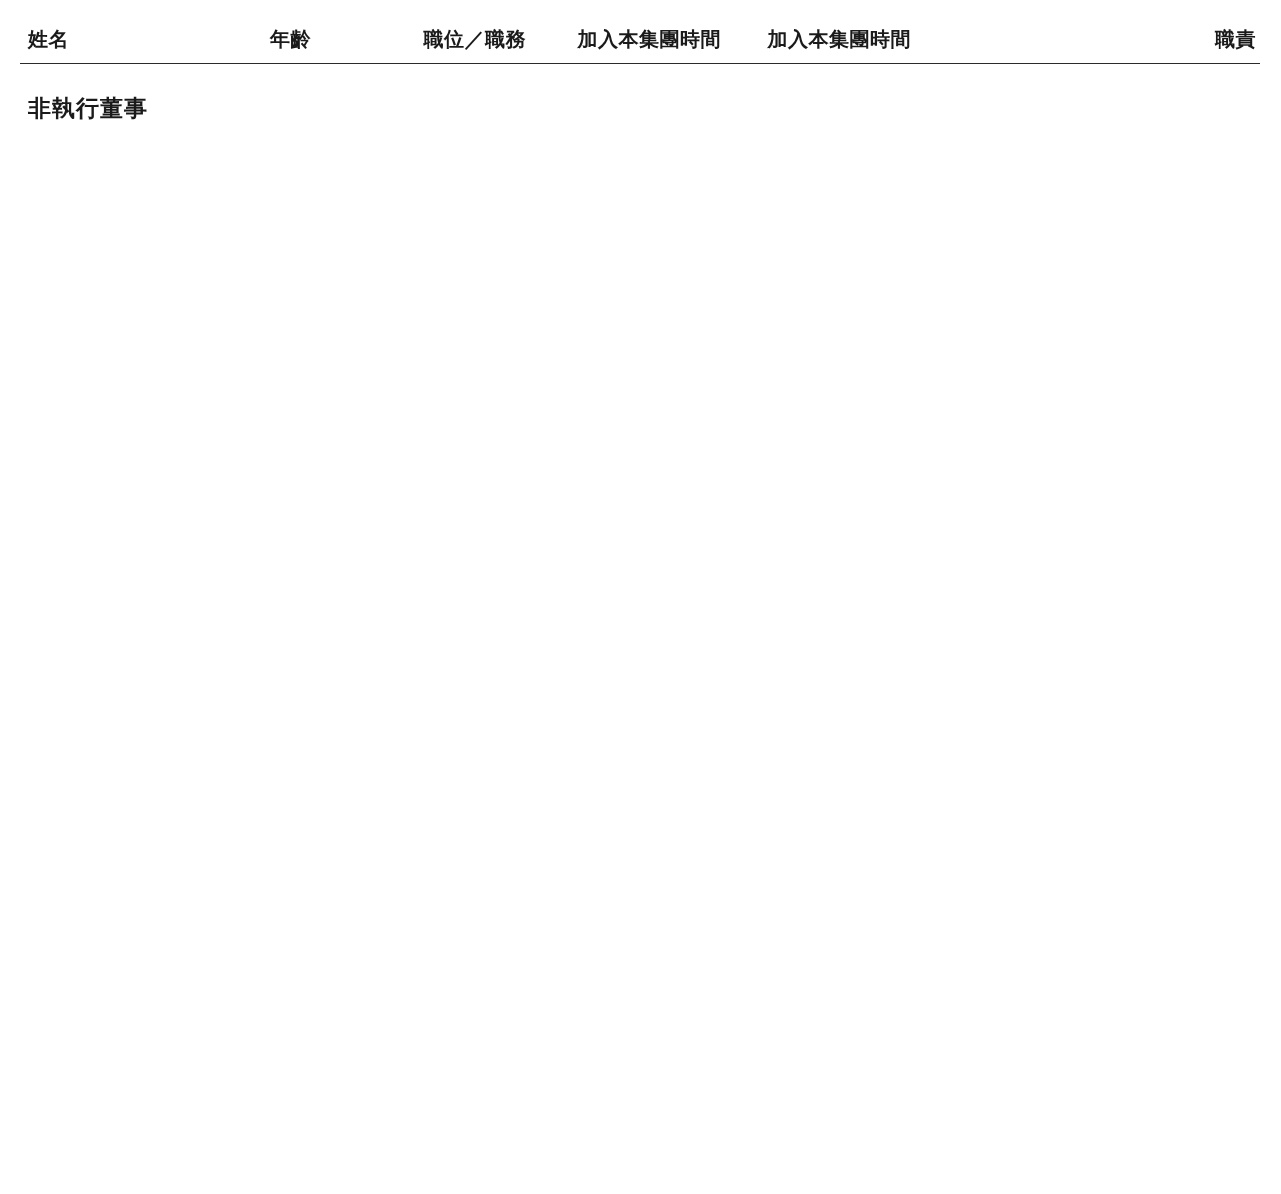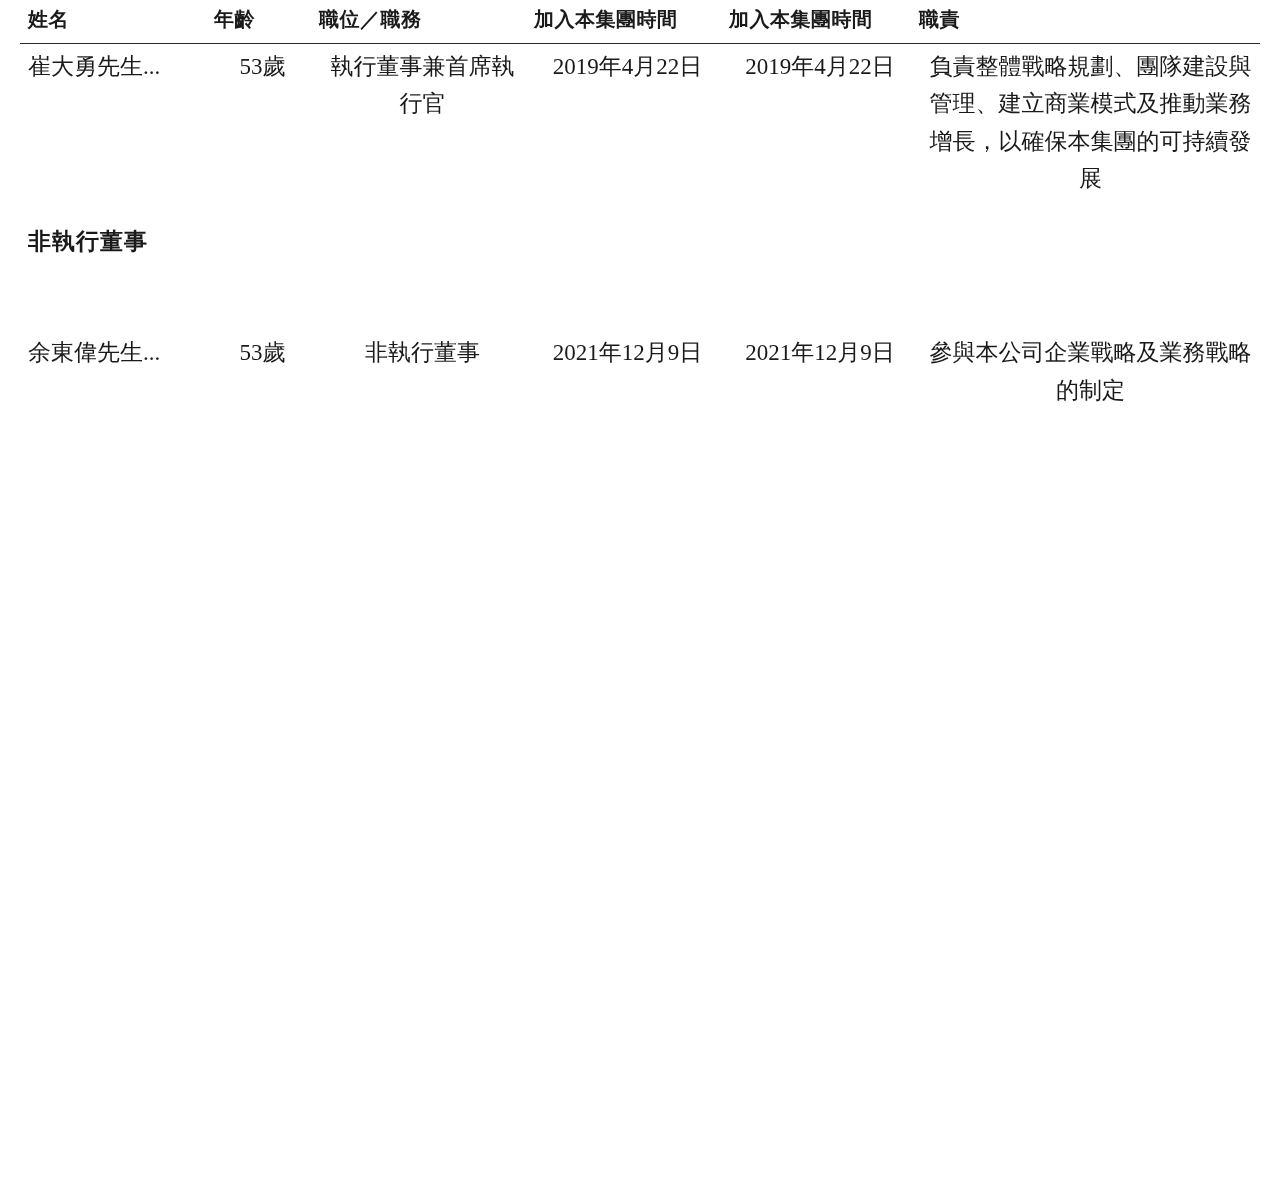--- a/index.html
+++ b/index.html
@@ -18,35 +18,35 @@
     position: relative;
     width: 1281px;
     height: 1194px;
     padding: 0;
     box-sizing: border-box;
   }
   table.dir-table {
     border-collapse: collapse;
     width: 1240px;
     margin-left: 20px;
-    margin-top: 0;
+    margin-top: 20px;
     table-layout: fixed;
   }
   table.dir-table col.c-name  { width: 190px; }
   table.dir-table col.c-age   { width: 105px; }
   table.dir-table col.c-pos   { width: 215px; }
   table.dir-table col.c-join  { width: 195px; }
   table.dir-table col.c-appt  { width: 190px; }
   table.dir-table col.c-resp  { width: 345px; }
 
   thead th {
     font-family: "Liberation Sans", "DejaVu Sans", sans-serif;
     font-size: 20px;
     font-weight: bold;
-    text-align: left;
+    text-align: right;
     padding: 6px 4px 10px 4px;
     vertical-align: bottom;
     border-bottom: 1.5px solid #2b2b2b;
     letter-spacing: 0.5px;
   }
   thead th.th-name {
     text-align: left;
     padding-left: 8px;
   }
 
@@ -105,49 +105,33 @@
         <th class="th-name">姓名</th>
         <th>年齡</th>
         <th>職位／職務</th>
         <th>加入本集團時間</th>
         <th>加入本集團時間</th>
         <th>職責</th>
       </tr>
     </thead>
     <tbody>
 
-      <tr class="entry-row">
-        <td class="cell-name">崔大勇先生...</td>
-        <td>53歲</td>
-        <td>執行董事兼首席執行官</td>
-        <td>2019年4月22日</td>
-        <td>2019年4月22日</td>
-        <td class="cell-resp">負責整體戰略規劃、團隊建設與管理、建立商業模式及推動業務增長，以確保本集團的可持續發展</td>
-      </tr>
 
       <tr class="group-row">
         <td colspan="6">非執行董事</td>
       </tr>
 
       <tr class="gap-row">
           <td colspan="6"></td>
         </tr>
 
       <tr class="gap-row">
           <td colspan="6"></td>
         </tr>
 
-      <tr class="entry-row">
-        <td class="cell-name">余東偉先生...</td>
-        <td>53歲</td>
-        <td>非執行董事</td>
-        <td>2021年12月9日</td>
-        <td>2021年12月9日</td>
-        <td class="cell-resp">參與本公司企業戰略及業務戰略的制定</td>
-      </tr>
       <tr class="gap-row">
           <td colspan="6"></td>
         </tr>
 
       <tr class="gap-row">
           <td colspan="6"></td>
         </tr>
 
 
     </tbody>

